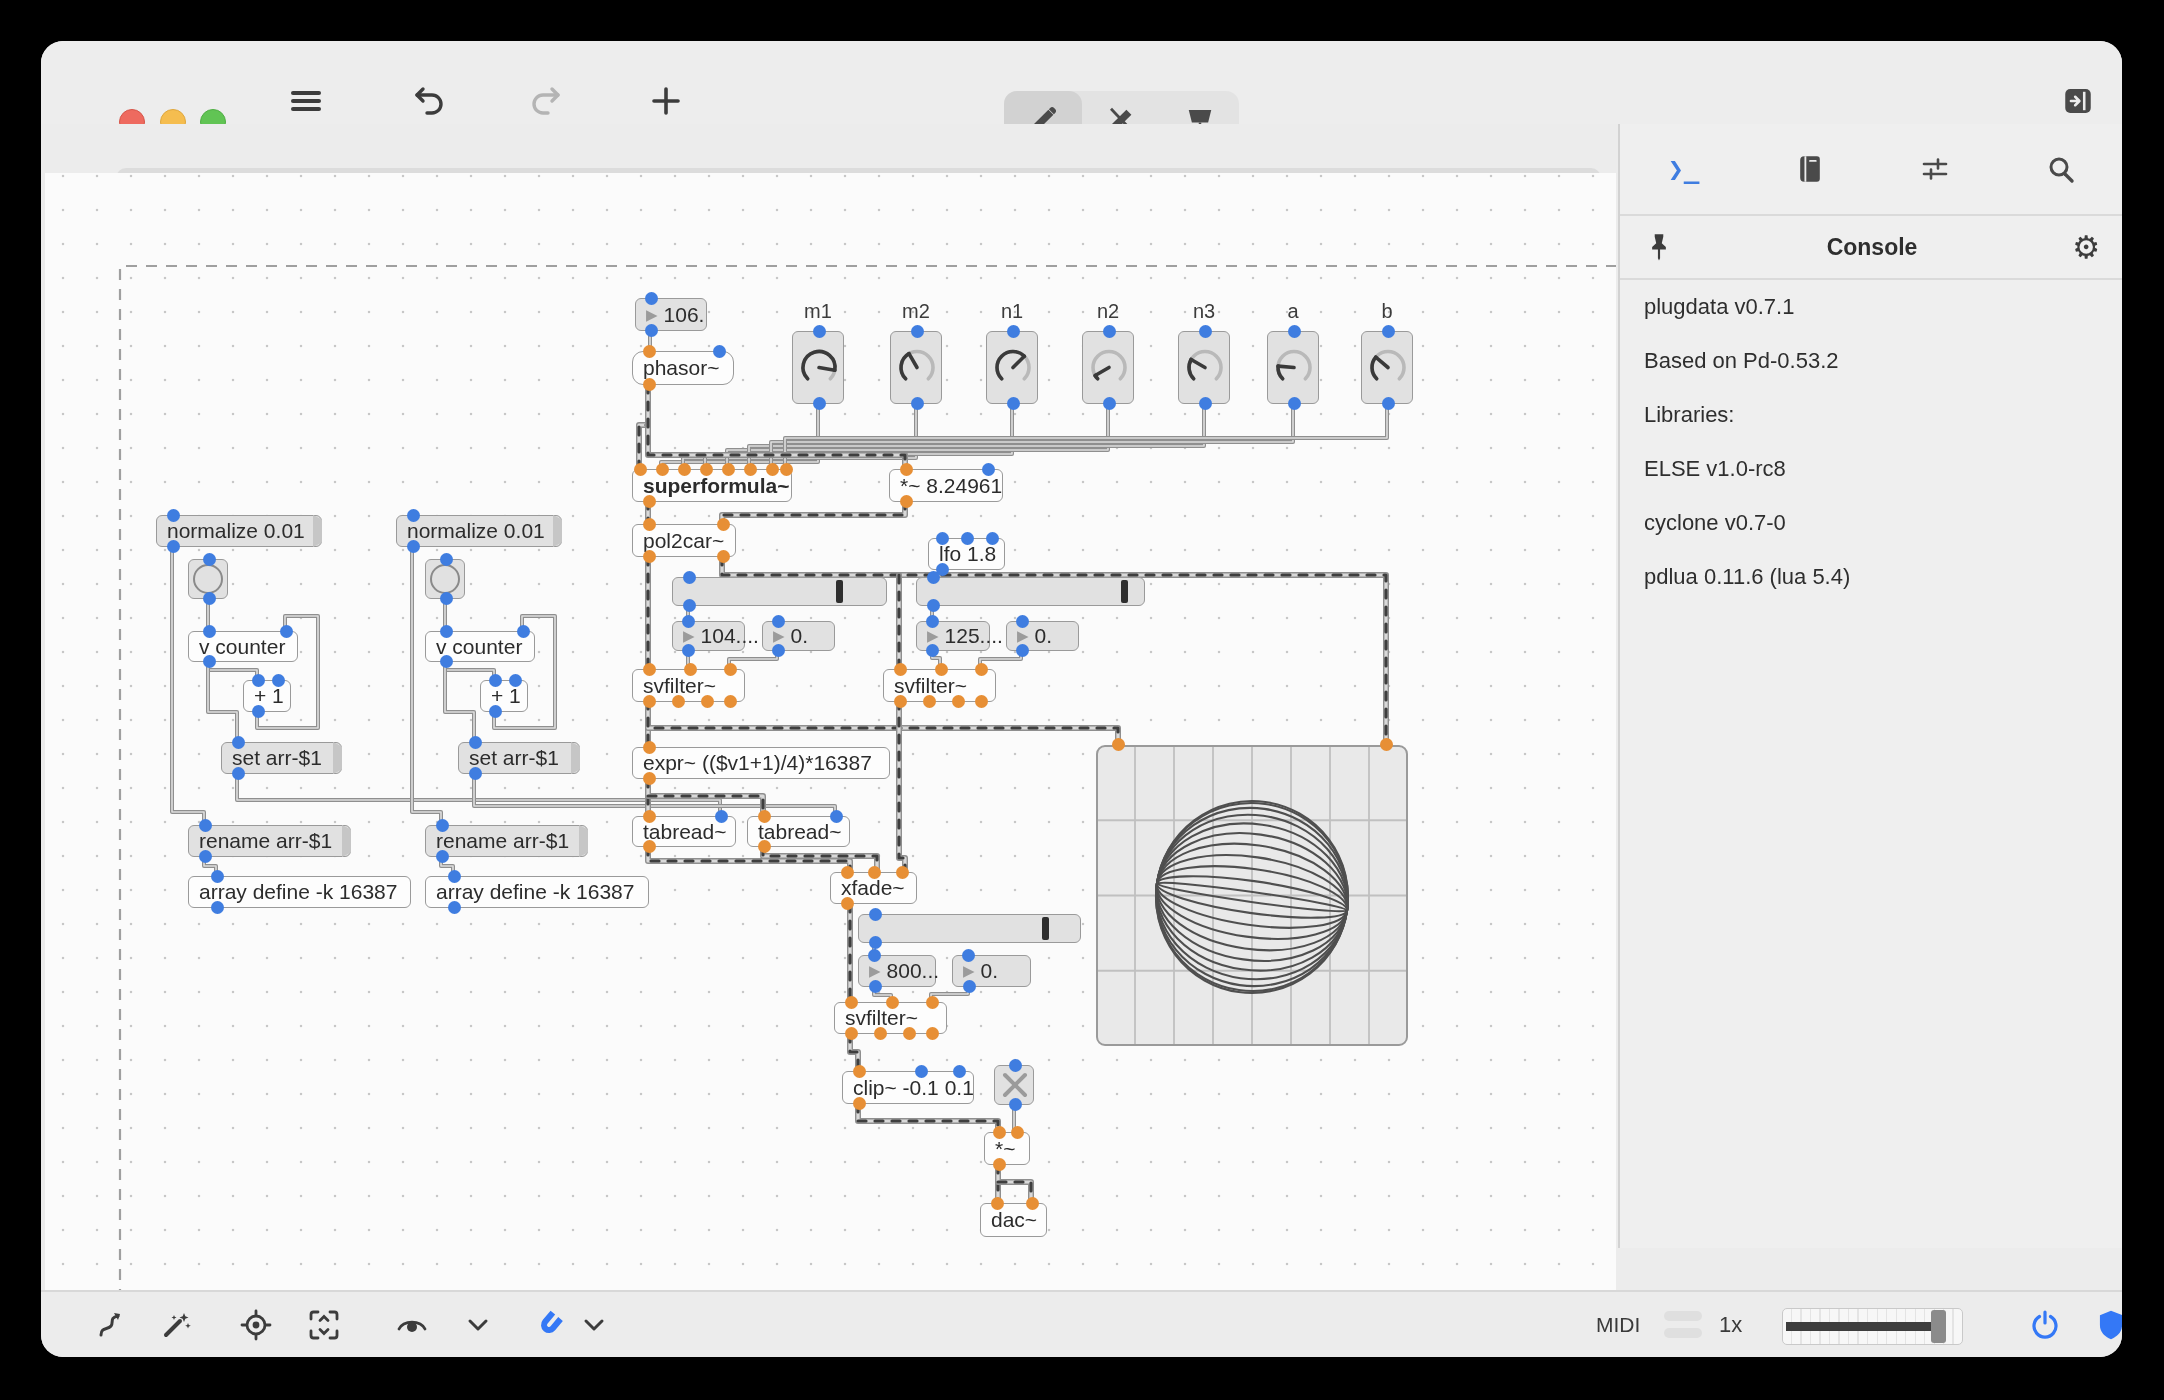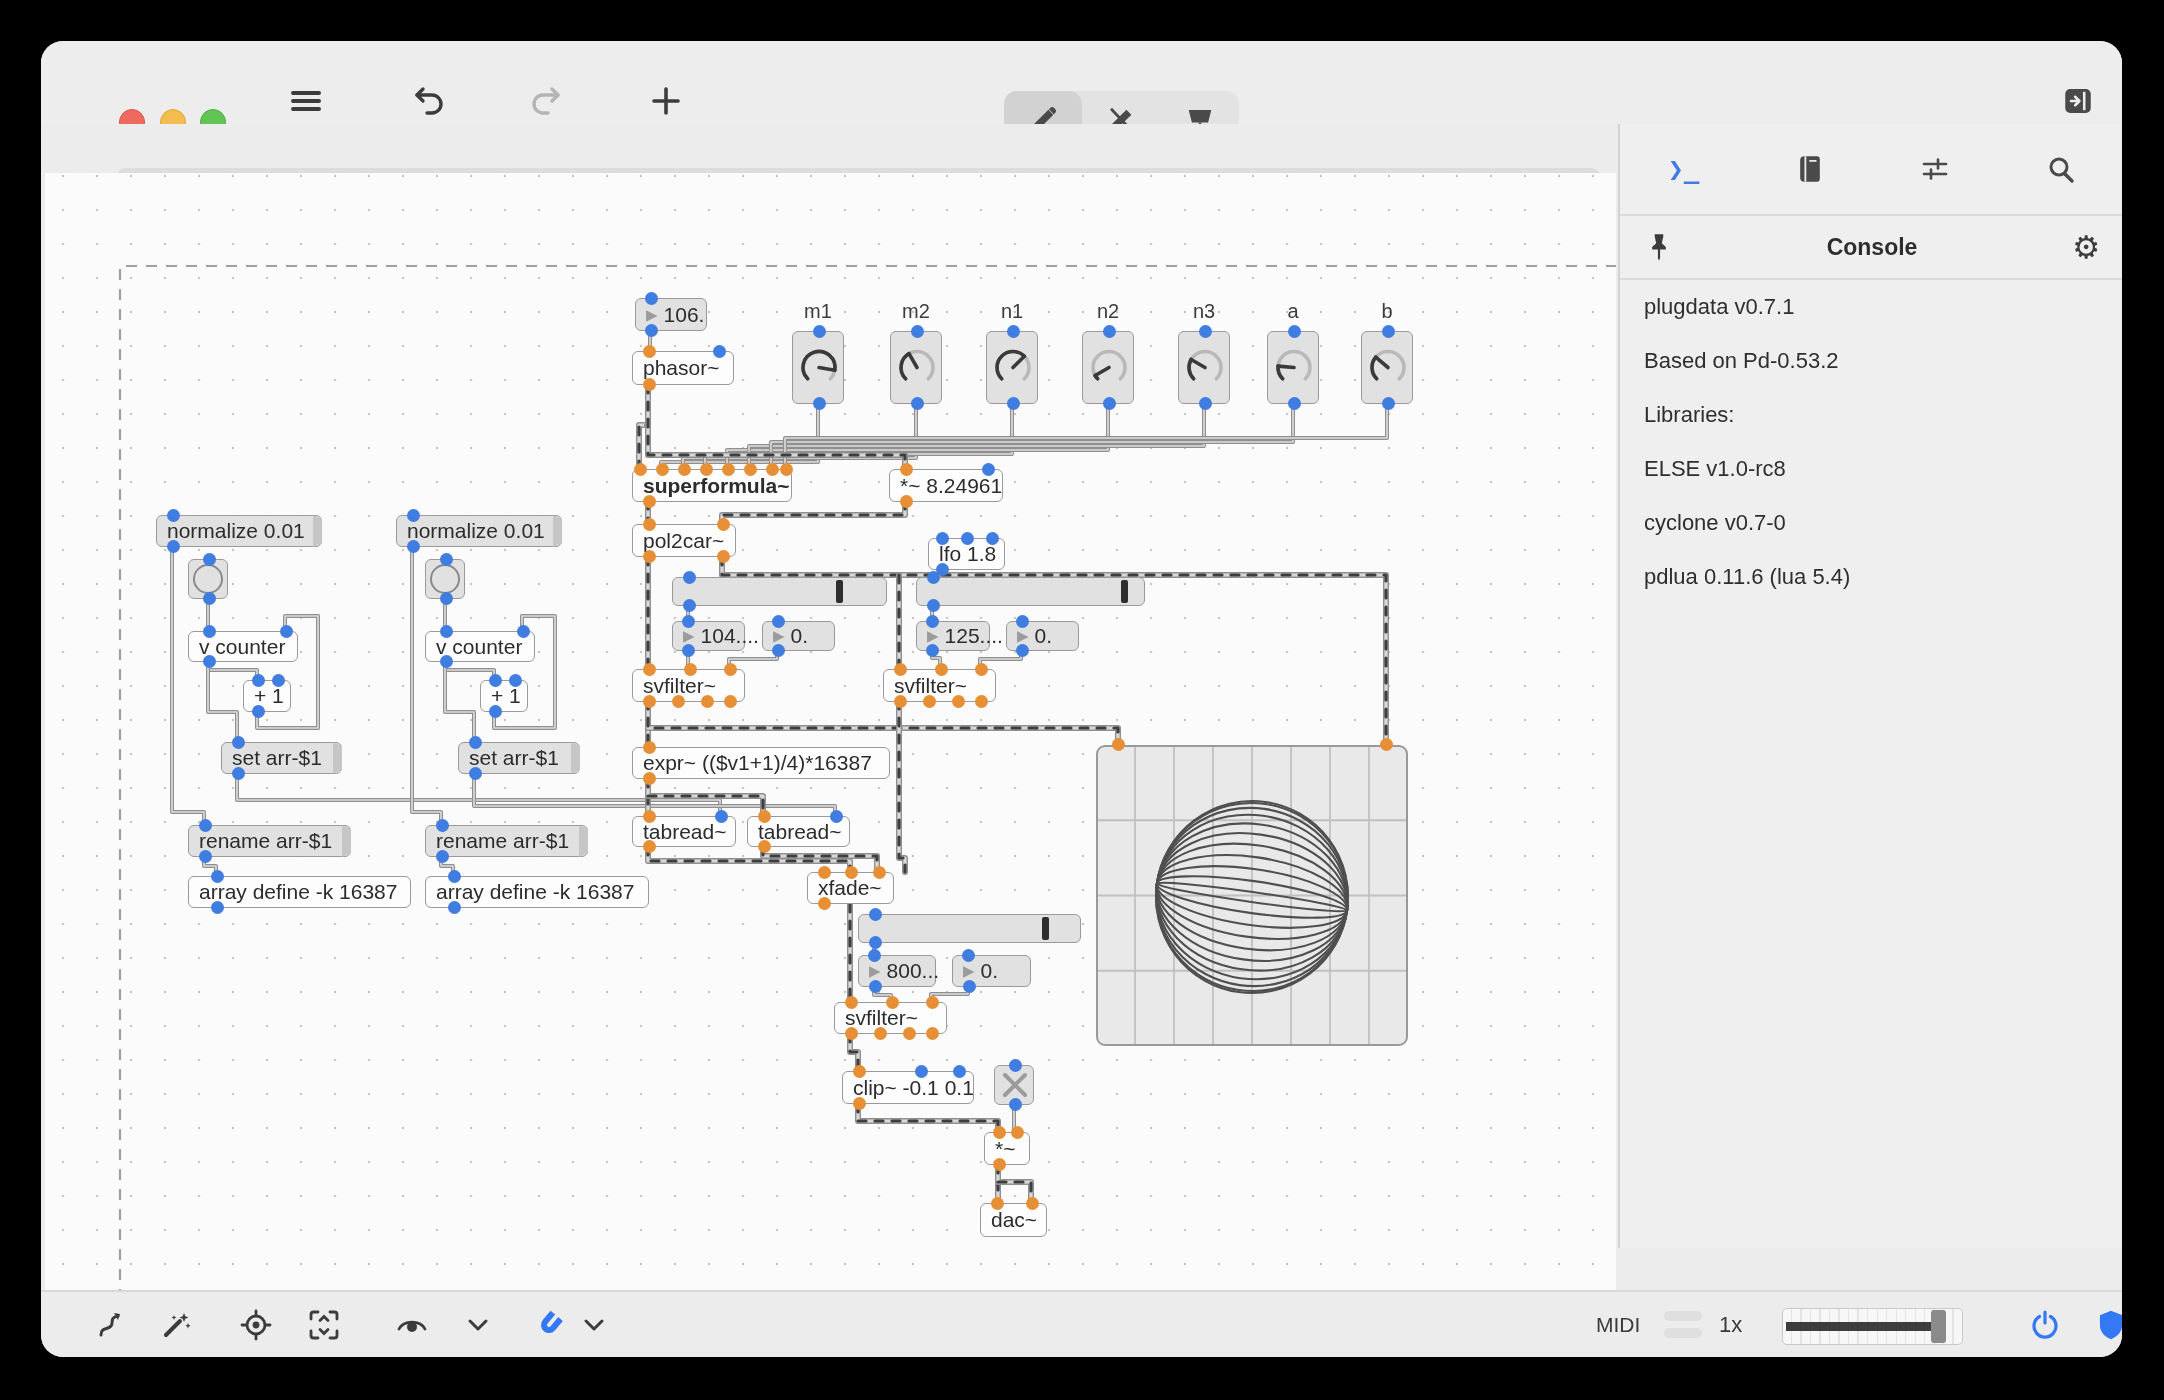--- a/index.html
+++ b/index.html
@@ -369,21 +369,21 @@
               <span>array define -k 16387</span>
               <span class="nub in b" style="left: 21.5px;"></span>
               <span class="nub out b" style="left: 21.5px;"></span>
             </div>
             <div class="box atom" style="left: 635px; top: 298px; width: 72px; height: 33px;">
               <span class="tri">▶</span>
               <span>106.</span>
               <span class="nub in b" style="left: 8.5px;"></span>
               <span class="nub out b" style="left: 8.5px;"></span>
             </div>
-            <div class="box " style="left: 632px; top: 351px; width: 102px; height: 34px;">
+            <div class="box " style="left: 632px; top: 351px; width: 102px; height: 34px; border-radius: 11px;">
               <span>phasor~</span>
               <span class="nub in o" style="left: 9.5px;"></span>
               <span class="nub in b" style="left: 79.5px;"></span>
               <span class="nub out o" style="left: 9.5px;"></span>
             </div>
             <div class="knob-label" style="left: 778px; top: 300px;">m1</div>
             <div class="box gui" style="left: 792px; top: 331px; width: 52px; height: 73px;">
               <svg width="52" height="73">
                 <path d="M14.686291501015239,47.81370849898476 A16,16 0 1 1 37.31370849898476,47.81370849898476" fill="none" stroke="#b9b9b9" stroke-width="3.6" stroke-linecap="round"></path>
       <path d="M14.686291501015239,47.81370849898476 A16,16 0 1 1 41.75692404819533,39.27837084267088" fill="none" stroke="#3a3a3a" stroke-width="3.6" stroke-linecap="round"></path>
@@ -548,21 +548,21 @@
               <span class="nub in o" style="left: 9.5px;"></span>
               <span class="nub in b" style="left: 81.5px;"></span>
               <span class="nub out o" style="left: 9.5px;"></span>
             </div>
             <div class="box " style="left: 747px; top: 816px; width: 103px; height: 31px;">
               <span>tabread~</span>
               <span class="nub in o" style="left: 9.5px;"></span>
               <span class="nub in b" style="left: 81.5px;"></span>
               <span class="nub out o" style="left: 9.5px;"></span>
             </div>
-            <div class="box " style="left: 807px; top: 872px; width: 87px; height: 32px;">
+            <div class="box " style="left: 830px; top: 872px; width: 87px; height: 32px;">
               <span>xfade~</span>
               <span class="nub in o" style="left: 9.5px;"></span>
               <span class="nub in o" style="left: 36.5px;"></span>
               <span class="nub in o" style="left: 64.5px;"></span>
               <span class="nub out o" style="left: 9.5px;"></span>
             </div>
             <div class="box gui" style="left: 858px; top: 914px; width: 223px; height: 29px;">
               <div class="slider-handle" style="left: 182.827px;"></div>
               <span class="nub in b" style="left: 9.5px;"></span>
               <span class="nub out b" style="left: 9.5px;"></span>

